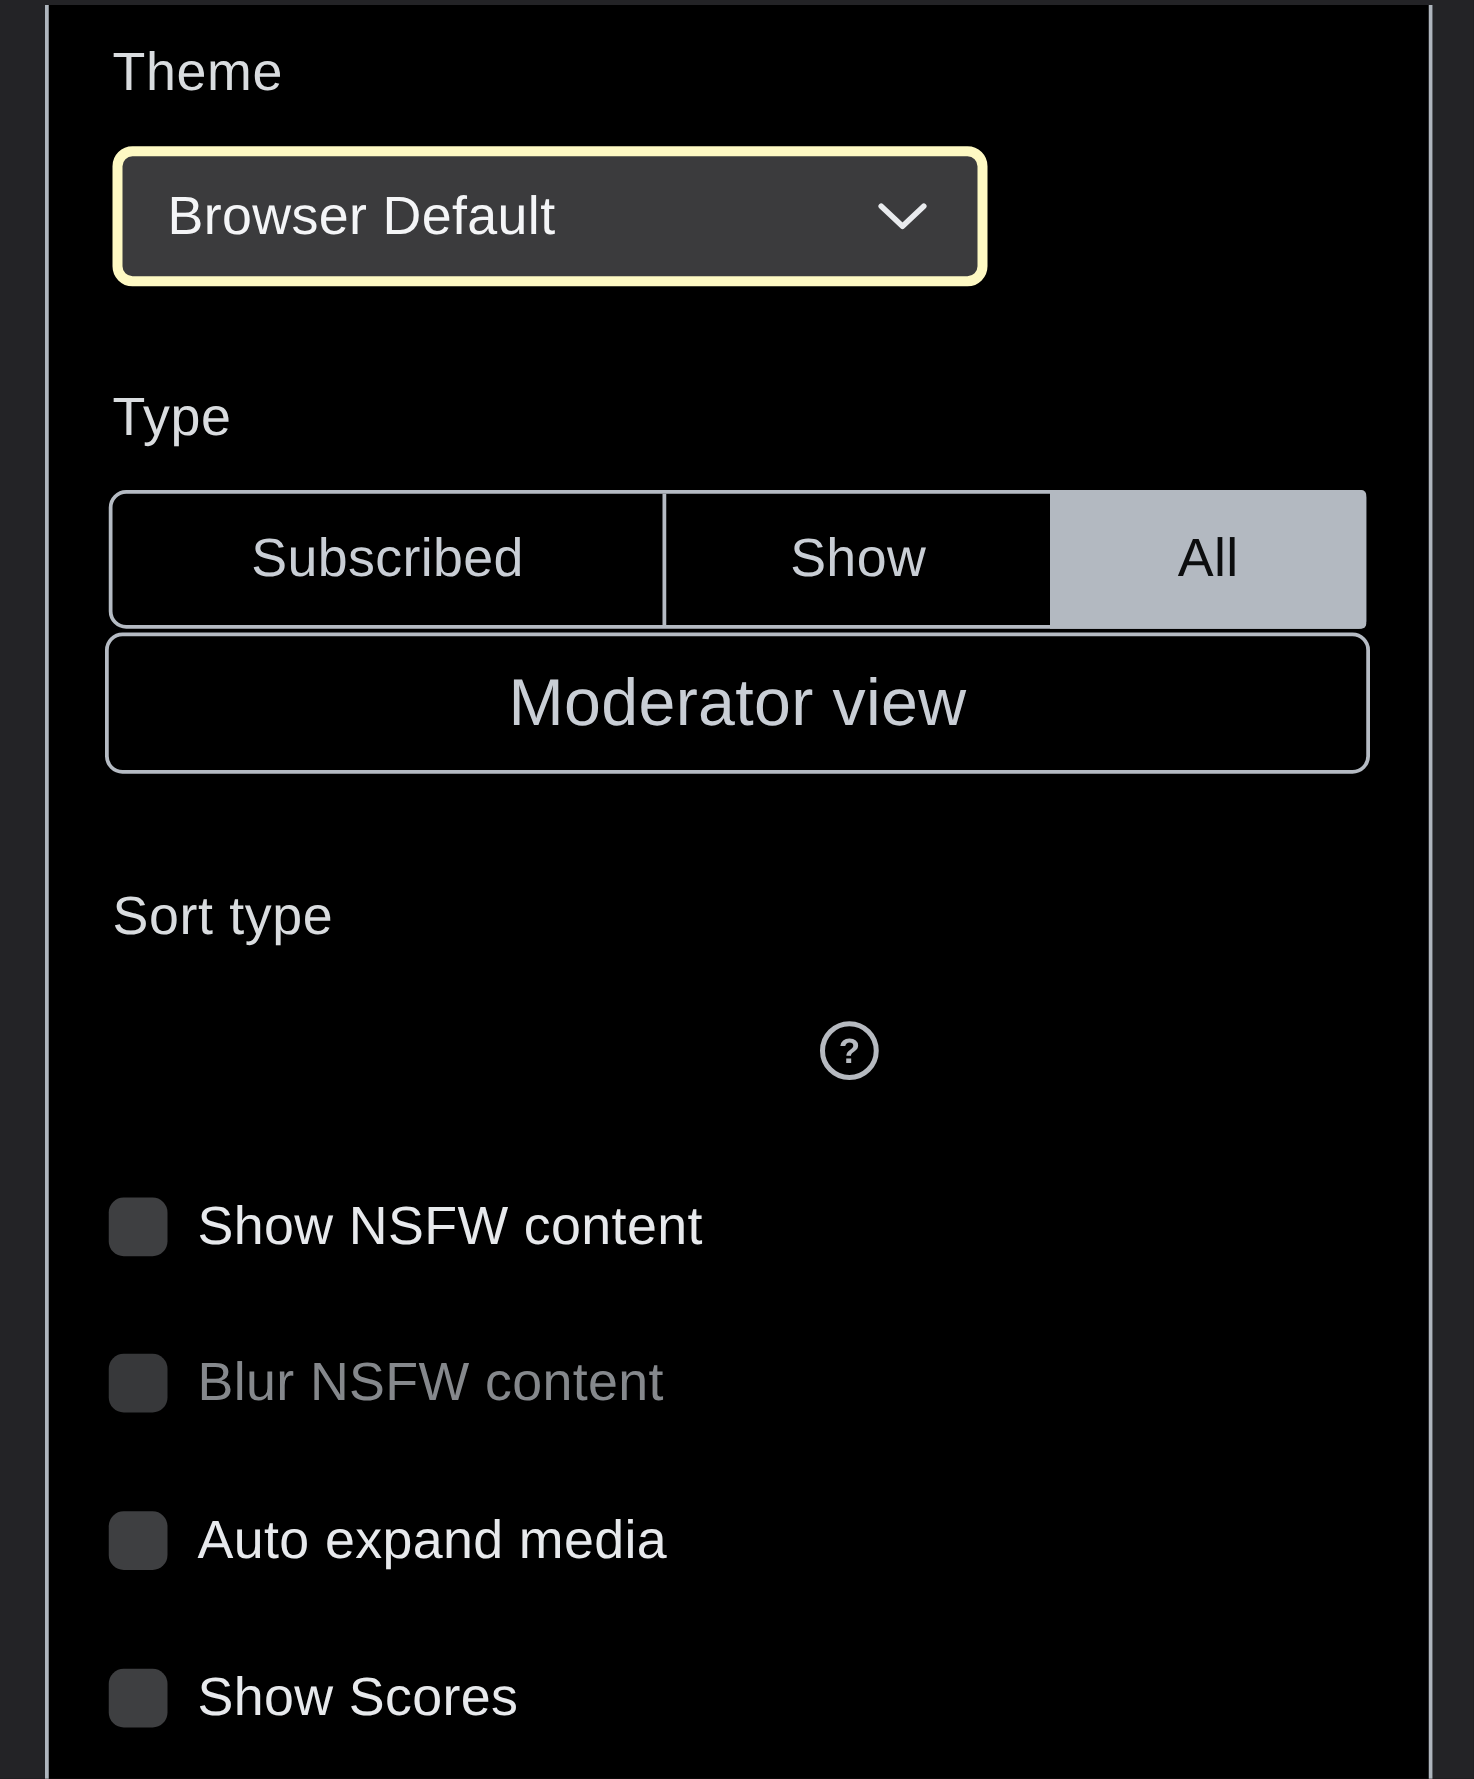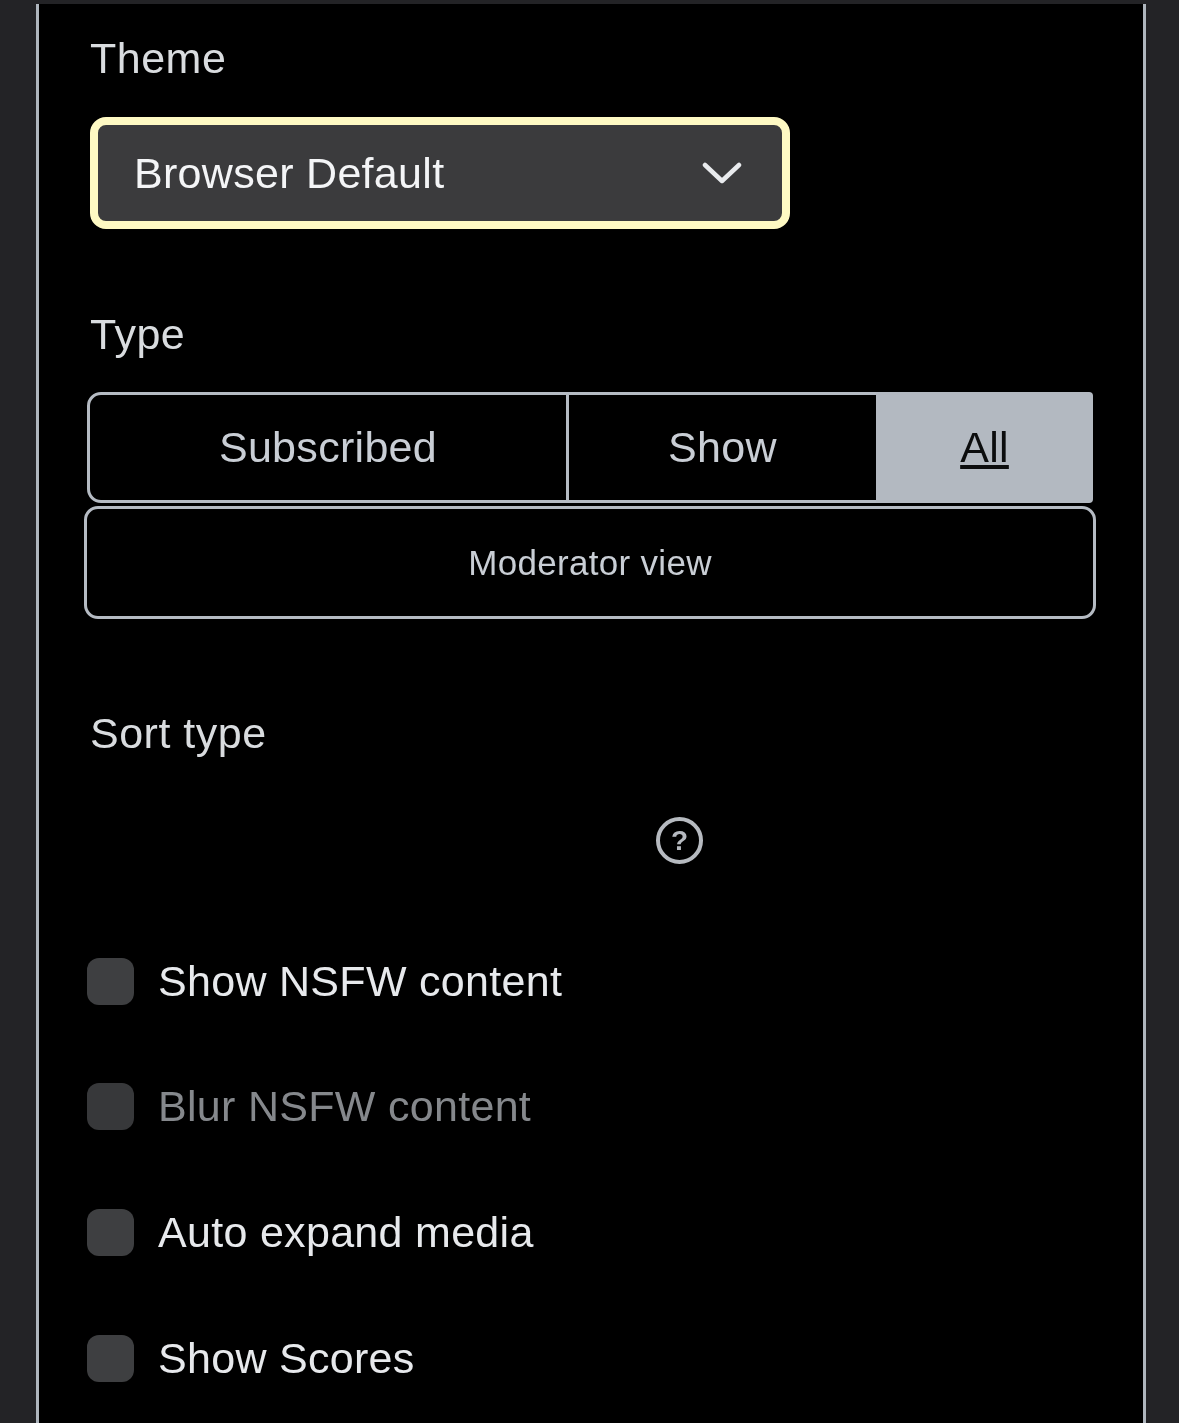--- a/index.html
+++ b/index.html
@@ -65,32 +65,31 @@
     color: #c9ced5;
     letter-spacing: 0.3px;
     cursor: pointer;
   }
   .seg-btn.divided { border-left: 3px solid #b5bbc3; }
   .seg-btn.selected {
     background: #b3b9c1;
     color: #0c0d0e;
     border-radius: 0 4px 4px 0;
     margin: -3px -3px -3px 0;
-    text-decoration: underline;
   }
   .mod-btn {
     position: absolute;
     left: 45px; top: 502px;
     width: 1012px; height: 113px;
     border: 3px solid #b5bbc3;
     border-radius: 14px;
     display: flex;
     align-items: center;
     justify-content: center;
-    font-size: 35px;
+    font-size: 53px;
     color: #c9ced5;
     letter-spacing: 0.3px;
     cursor: pointer;
   }
   .help-circle {
     position: absolute;
     left: 617px; top: 813px;
     width: 47px; height: 47px;
     border: 4px solid #b6bac0;
     border-radius: 50%;
@@ -137,21 +136,21 @@
     <span class="chevron">
       <svg width="40" height="24" viewBox="0 0 40 24">
         <polyline points="3,4 20,20 37,4" fill="none" stroke="#e9ebee" stroke-width="4.5" stroke-linecap="round" stroke-linejoin="round"></polyline>
       </svg>
     </span>
   </div>
 
   <div class="section-label" style="top:305px">Type</div>
 
   <div class="btn-group">
-    <div class="seg-btn" style="width:476px">Subscribed</div>
+    <div class="seg-btn" style="width:440px">Subscribed</div>
     <div class="seg-btn divided" style="width:310px">Show</div>
     <div class="seg-btn selected" style="flex:1">All</div>
   </div>
 
   <div class="mod-btn">Moderator view</div>
 
   <div class="section-label" style="top:704px">Sort type</div>
 
 
   <div class="help-circle">?</div>

